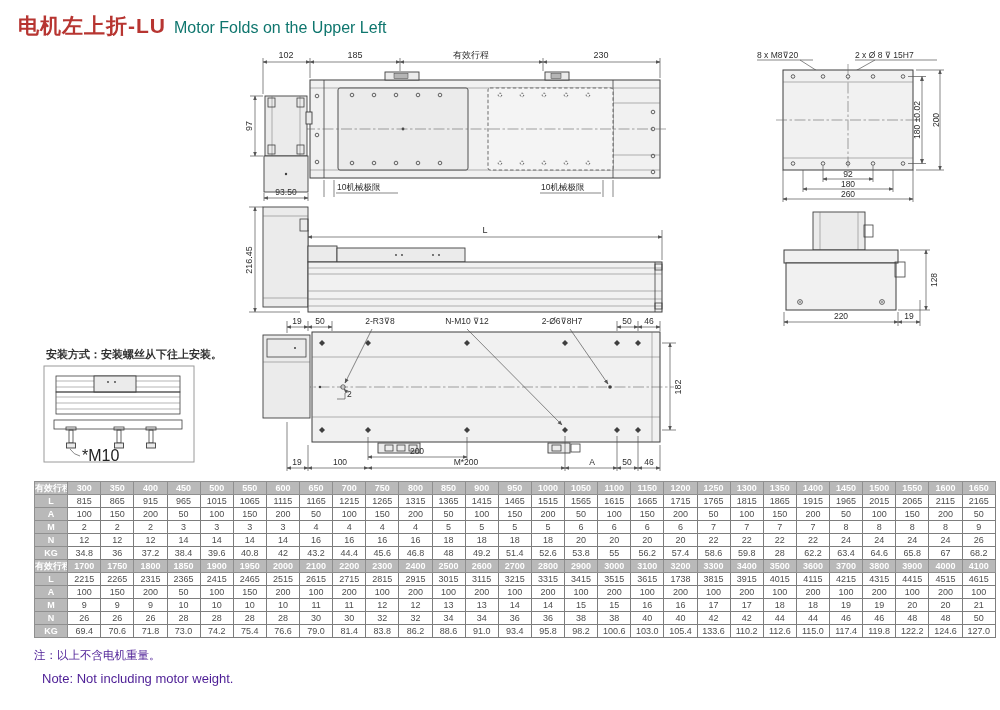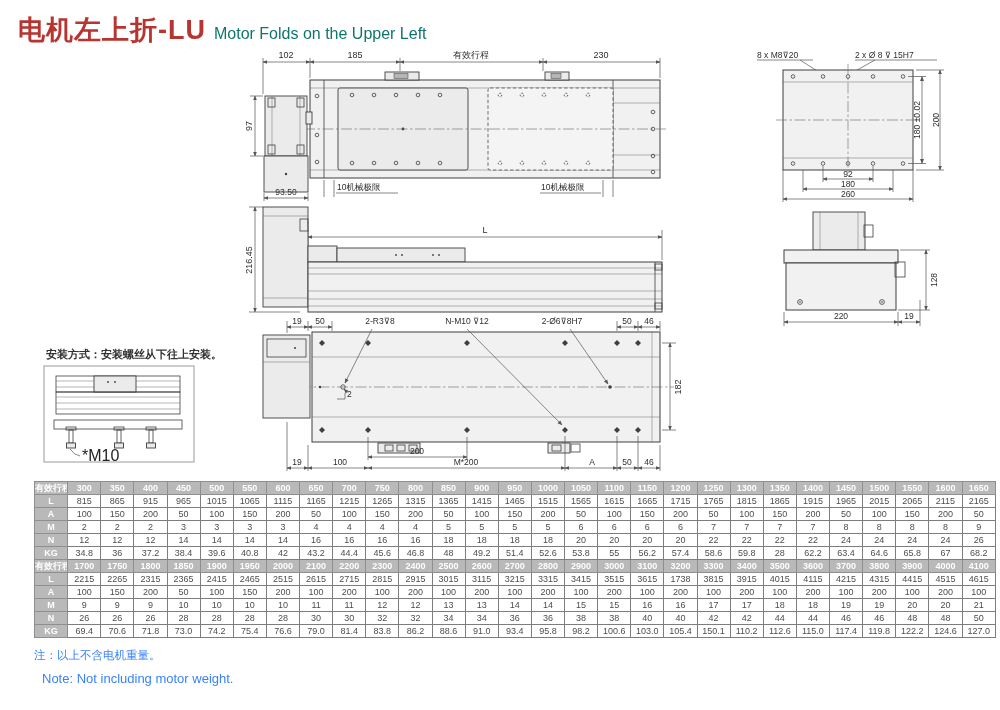--- a/index.html
+++ b/index.html
@@ -1,19 +1,19 @@
 <!DOCTYPE html>
 <html><head>
 <meta charset="utf-8">
 <style>
   html,body{margin:0;padding:0;background:#fff;}
   .page{position:relative;width:1000px;height:710px;background:#ffffff;overflow:hidden;
         font-family:"Liberation Sans",sans-serif;}
   .titlebar{position:absolute;left:18px;top:12px;z-index:5;white-space:nowrap;}
-  .title-zh{font-size:27px;font-weight:bold;color:#b73531;letter-spacing:1px;}
+  .title-zh{font-size:21px;font-weight:bold;color:#b73531;letter-spacing:1px;}
   .title-en{font-size:16px;color:#0f766e;margin-left:8px;}
   svg{position:absolute;left:0;top:0;}
   
   .ol  {fill:#f1f1f1;stroke:#3f3f3f;stroke-width:1;}
   .ol2 {fill:#ebebeb;stroke:#3f3f3f;stroke-width:0.9;}
   .ln  {fill:none;stroke:#3f3f3f;stroke-width:0.8;}
   .thin{fill:none;stroke:#6a6a6a;stroke-width:0.5;}
   .dim {fill:none;stroke:#555;stroke-width:0.7;}
   .dimA{marker-start:url(#ar);marker-end:url(#ar);}
   .cl  {fill:none;stroke:#666;stroke-width:0.6;stroke-dasharray:11 2.5 2.5 2.5;}
@@ -25,21 +25,21 @@
   .dtm {text-anchor:middle;}
   .dts {font-size:8.5px;}
   .cap {font-family:"Liberation Sans",sans-serif;font-size:11px;font-weight:bold;fill:#333;}
   .m10 {font-family:"Liberation Sans",sans-serif;font-size:16px;fill:#222;}
   
   .spec{position:absolute;left:34px;top:481px;width:962px;border-collapse:collapse;
         table-layout:fixed;z-index:4;}
   .spec td{border:1px solid #7d7d7d;height:12px;line-height:12px;text-align:center;
         font-size:9px;color:#4d4d4d;padding:0;overflow:hidden;white-space:nowrap;}
   .spec td.hd{background:#b9b9b9;color:#ffffff;font-weight:bold;border-color:#8f8f8f;}
-  .notes{position:absolute;left:34px;top:648px;z-index:4;color:#3b82f6;}
+  .notes{position:absolute;left:34px;top:648px;z-index:4;color:#4c1d95;}
   .notes .zh{font-size:11.5px;margin:0 0 1px 0;}
   .notes .en{font-size:13px;margin:8px;}
 </style>
 </head>
 <body>
 
 <div class="page">
 
   <div class="titlebar">
     <span class="title-zh">电机左上折-LU</span><span class="title-en">Motor Folds on the Upper Left</span>
@@ -763,21 +763,21 @@
           <td>83.8</td>
           <td>86.2</td>
           <td>88.6</td>
           <td>91.0</td>
           <td>93.4</td>
           <td>95.8</td>
           <td>98.2</td>
           <td>100.6</td>
           <td>103.0</td>
           <td>105.4</td>
-          <td>150.1</td>
+          <td>133.6</td>
           <td>110.2</td>
           <td>112.6</td>
           <td>115.0</td>
           <td>117.4</td>
           <td>119.8</td>
           <td>122.2</td>
           <td>124.6</td>
           <td>127.0</td>
         </tr>
       </tbody>

